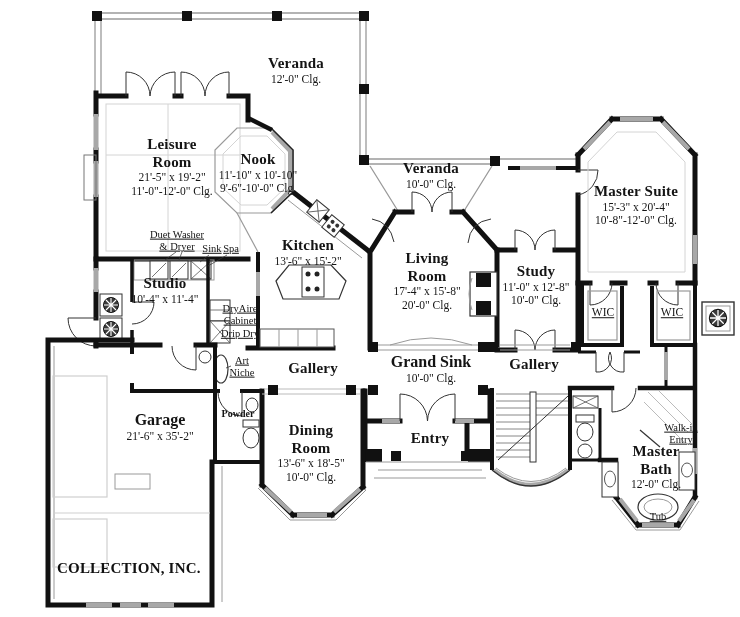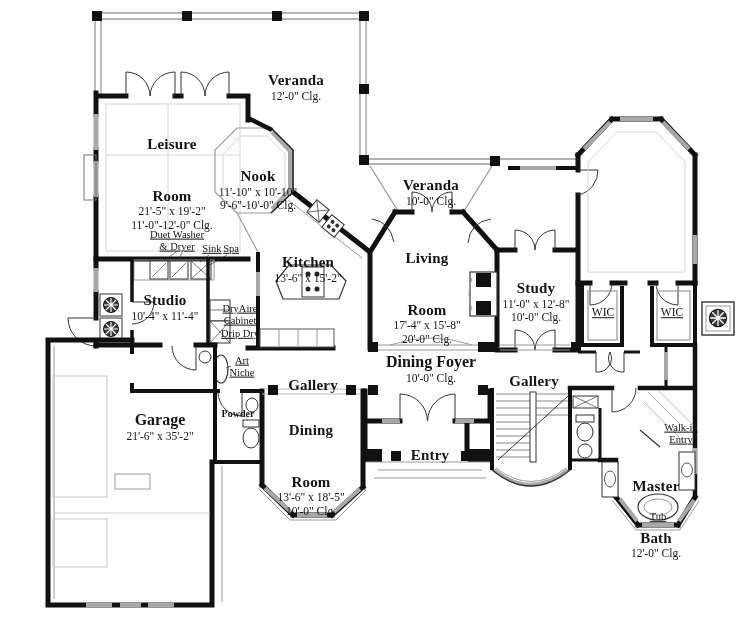--- a/index.html
+++ b/index.html
@@ -1,21 +1,21 @@
 <!DOCTYPE html>
 <html><head>
 <meta charset="utf-8">
 <style>
   html,body{margin:0;padding:0;background:#fff;}
   #stage{position:relative;width:740px;height:617px;background:#ffffff;overflow:hidden;
          font-family:"Liberation Serif",serif;color:#111;}
   svg{position:absolute;left:0;top:0;}
   .lbl{position:absolute;transform:translate(-50%,-50%);text-align:center;line-height:1.18;
        white-space:nowrap;color:#141414;}
-  .rn{display:block;font-weight:bold;font-size:15px;letter-spacing:.2px;margin-top:34px;}
+  .rn{display:block;font-weight:bold;font-size:15px;letter-spacing:.2px;}
   .rn-lg{display:block;font-weight:bold;font-size:16px;}
   .rn-sm{display:block;font-weight:bold;font-size:10px;}
   .dm{display:block;font-size:11.5px;}
   .sm{display:block;font-size:10.5px;text-decoration:underline;}
   .cr{position:absolute;left:57px;top:560px;transform:none;text-align:left;
       font-weight:bold;font-size:15px;line-height:17px;letter-spacing:.2px;}
 </style>
 </head>
 <body>
 
@@ -279,20 +279,25 @@
     <span class="rn">Nook</span>
     <span class="dm">11'-10" x 10'-10"</span>
     <span class="dm">9'-6"-10'-0" Clg.</span>
   </div>
 
   <div class="lbl" style="left:431px;top:176px">
     <span class="rn">Veranda</span>
     <span class="dm">10'-0" Clg.</span>
   </div>
 
+  <div class="lbl" style="left:636px;top:205px">
+    <span class="rn">Master Suite</span>
+    <span class="dm">15'-3" x 20'-4"</span>
+    <span class="dm">10'-8"-12'-0" Clg.</span>
+  </div>
 
   <div class="lbl" style="left:308px;top:253px">
     <span class="rn">Kitchen</span>
     <span class="dm">13'-6" x 15'-2"</span>
   </div>
 
   <div class="lbl" style="left:427px;top:281px">
     <span class="rn">Living</span>
     <span class="rn">Room</span>
     <span class="dm">17'-4" x 15'-8"</span>
@@ -337,21 +342,21 @@
     <span class="sm" style="font-size:11.5px">WIC</span>
   </div>
   <div class="lbl" style="left:672px;top:313px">
     <span class="sm" style="font-size:11.5px">WIC</span>
   </div>
 
   <div class="lbl" style="left:313px;top:369px">
     <span class="rn">Gallery</span>
   </div>
   <div class="lbl" style="left:431px;top:369px">
-    <span class="rn-lg">Dining Foyer</span>
+    <span class="rn-lg">Grand Sink</span>
     <span class="dm">10'-0" Clg.</span>
   </div>
   <div class="lbl" style="left:534px;top:365px">
     <span class="rn">Gallery</span>
   </div>
 
   <div class="lbl" style="left:160px;top:427px">
     <span class="rn-lg">Garage</span>
     <span class="dm">21'-6" x 35'-2"</span>
   </div>
@@ -369,26 +374,27 @@
 
   <div class="lbl" style="left:430px;top:439px">
     <span class="rn">Entry</span>
   </div>
 
   <div class="lbl" style="left:681px;top:434px">
     <span class="sm">Walk-in</span>
     <span class="sm">Entry</span>
   </div>
 
-  <div class="lbl" style="left:656px;top:502px">
+  <div class="lbl" style="left:656px;top:467px">
     <span class="rn">Master</span>
     <span class="rn">Bath</span>
     <span class="dm">12'-0" Clg.</span>
   </div>
 
   <div class="lbl" style="left:658px;top:517px">
     <span class="sm">Tub</span>
   </div>
 
   <div class="cr">
+    <span style="display:block">COLLECTION, INC.</span>
   </div>
 
 </div>
 
 </body></html>

